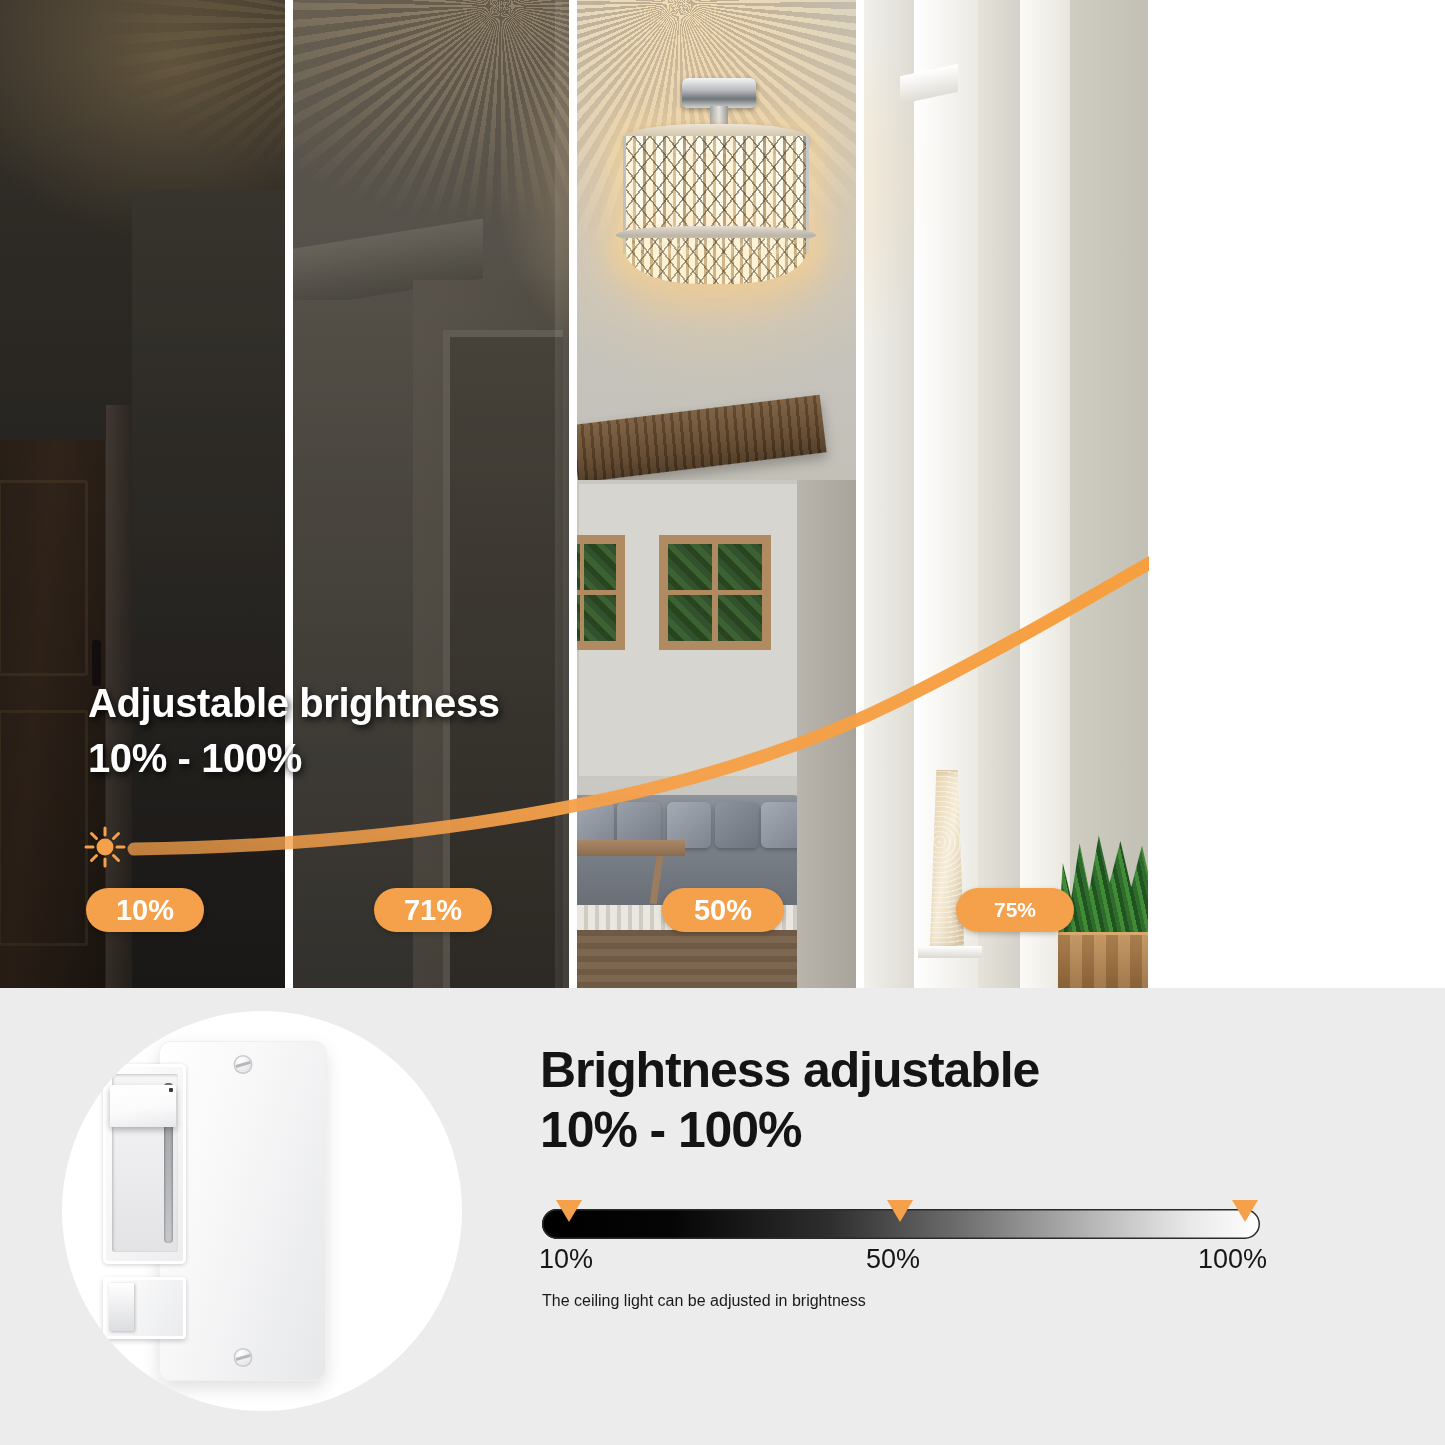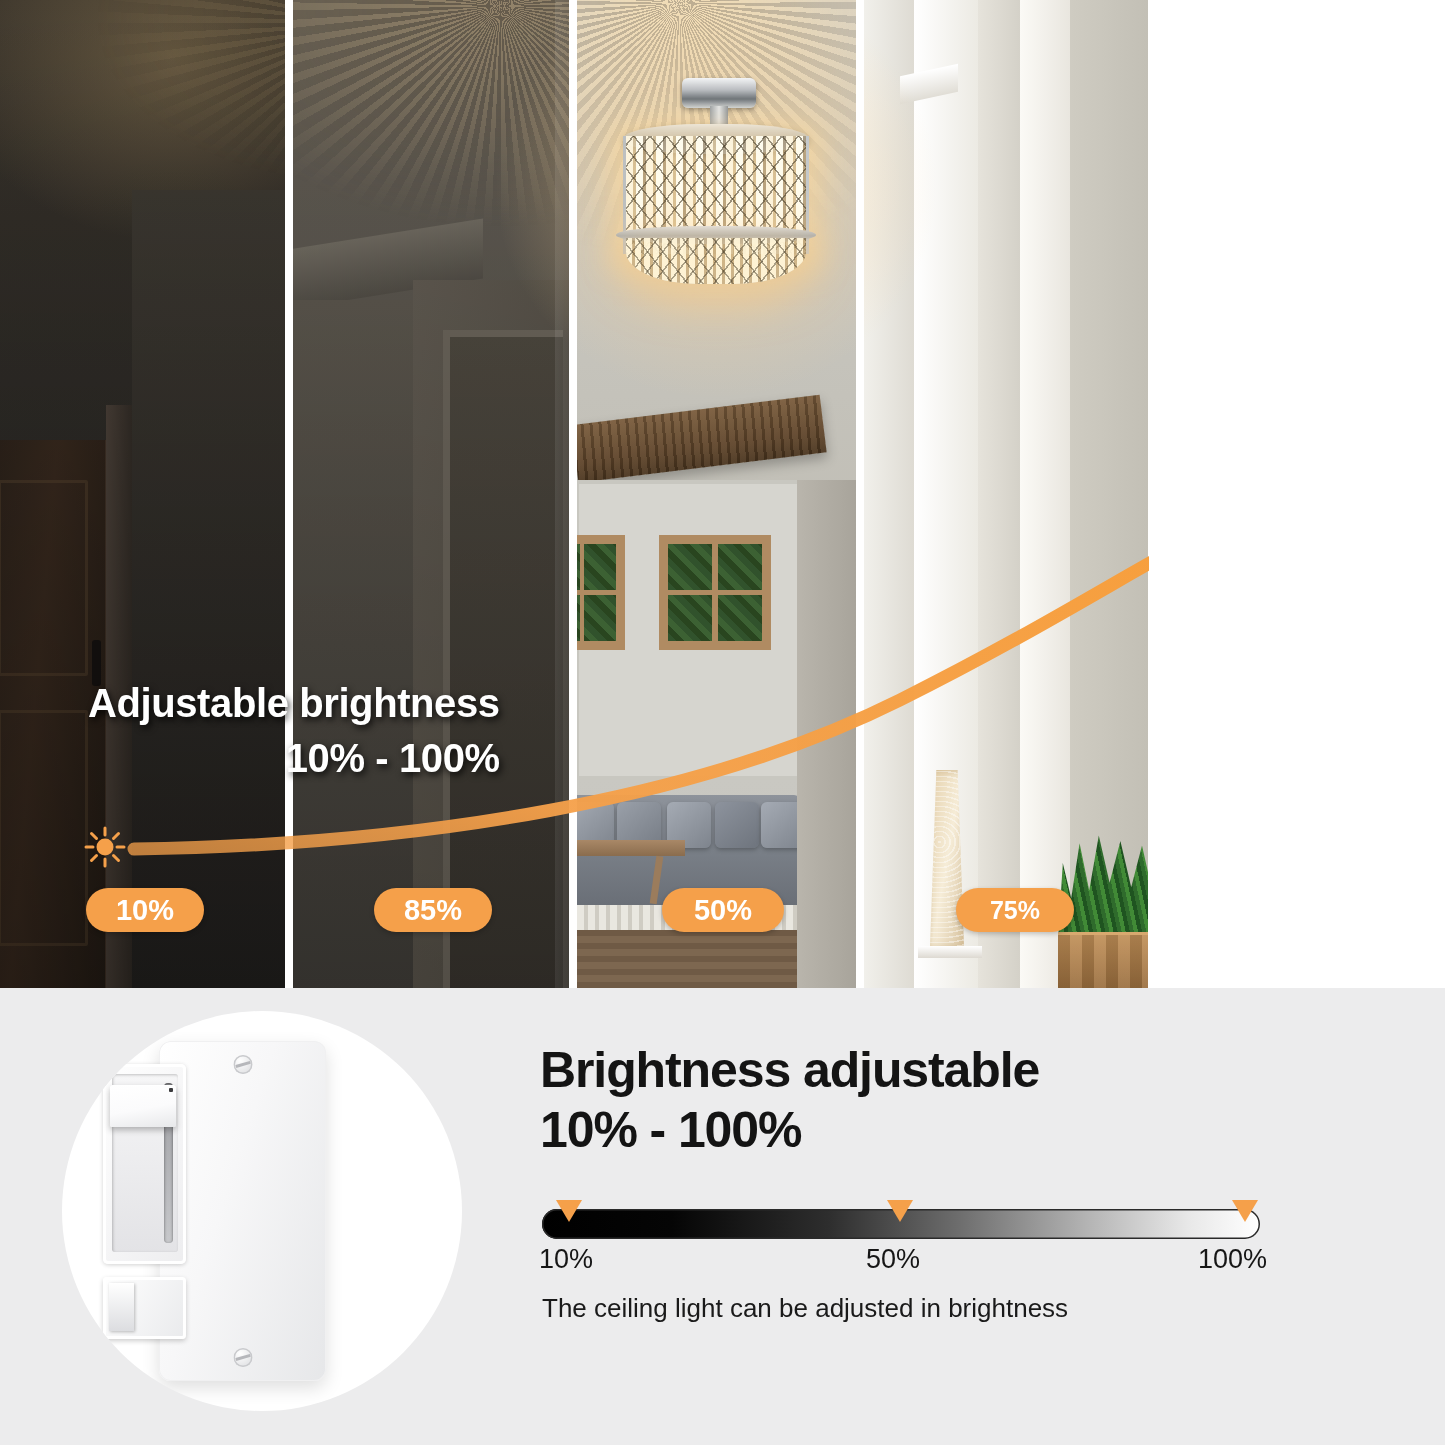--- a/index.html
+++ b/index.html
@@ -6,21 +6,21 @@
   html,body { width:1445px; height:1445px; overflow:hidden; }
   body {
     font-family:"Liberation Sans", sans-serif;
     background:#ffffff;
   }
   #stage { position:relative; width:1445px; height:1445px; }
 
   
   .hero {
     position:absolute; left:0; top:0; width:1149px; height:988px;
-    overflow:hidden; background:#0c4a6e;text-align:right;
+    overflow:hidden; background:#0c4a6e;
   }
 
   
   .panel { position:absolute; top:0; height:988px; overflow:hidden; }
   .p1 { left:0;    width:287px; }
   .p2 { left:293px; width:276px; }
   .p3 { left:575px; width:281px; }
   .p4 { left:862px; width:288px; }
   .p5 { left:1156px;width:289px; }
 
@@ -325,21 +325,21 @@
   .pill{
     position:absolute; z-index:40;
     background:#F5A04A; color:#ffffff;
     font-weight:bold; border-radius:999px;
     display:flex; align-items:center; justify-content:center;
     box-shadow:0 2px 5px rgba(0,0,0,.22);
   }
   .pill-10 { left:86px;   top:888px; width:118px; height:44px; font-size:29px; }
   .pill-25 { left:374px;  top:888px; width:118px; height:44px; font-size:29px; }
   .pill-50 { left:662px;  top:888px; width:122px; height:44px; font-size:29px; }
-  .pill-75 { left:956px;  top:888px; width:118px; height:44px; font-size:25px; }
+  .pill-75 { left:956px;  top:888px; width:118px; height:44px; font-size:21px; }
   .pill-100{ left:1238px; top:888px; width:136px; height:44px; font-size:29px; }
 
   
   .bottom{
     position:absolute; left:0; top:988px; width:1445px; height:457px;
     background:#ececed;
   }
   .circle-photo{
     position:absolute; left:62px; top:23px; width:400px; height:400px;
     border-radius:50%; background:#ffffff; overflow:hidden;
@@ -429,21 +429,21 @@
   .m100{ left:690px; }
   .tick{
     position:absolute; top:44px; color:#161616; font-size:27px; font-weight:normal;
   }
   .t10 { left:-3px; }
   .t50 { left:324px; }
   .t100{ left:656px; }
 
   .b-desc{
     position:absolute; left:542px; top:302px; width:640px;
-    color:#1a1a1a; font-size:26px; line-height:1.42;
+    color:#1a1a1a; font-size:16px; line-height:1.42;
   }
   .b-desc .l2{ display:block; }
   .not-included{
     position:absolute; left:542px; top:390px;
     background:#0d0d0d; color:#ffffff;
     font-size:25px; font-weight:normal; letter-spacing:.4px;
     padding:9px 26px; border-radius:999px;
     display:inline-flex; align-items:center;
   }
 </style>
@@ -566,21 +566,21 @@
           <line x1="33" y1="21" x2="40" y2="21"></line>
           <line x1="7.5" y1="7.5" x2="12.5" y2="12.5"></line>
           <line x1="29.5" y1="29.5" x2="34.5" y2="34.5"></line>
           <line x1="34.5" y1="7.5" x2="29.5" y2="12.5"></line>
           <line x1="12.5" y1="29.5" x2="7.5" y2="34.5"></line>
         </g>
       </svg>
     </div>
 
     <div class="pill pill-10">10%</div>
-    <div class="pill pill-25">85%</div>
+    <div class="pill pill-25">71%</div>
     <div class="pill pill-50">50%</div>
     <div class="pill pill-75">75%</div>
     <div class="pill pill-100">100%</div>
   </div>
 
   <div class="bottom">
 
     <div class="circle-photo">
       <div class="sw-plate">
         <div class="sw-screw sw-screw-top"></div>

